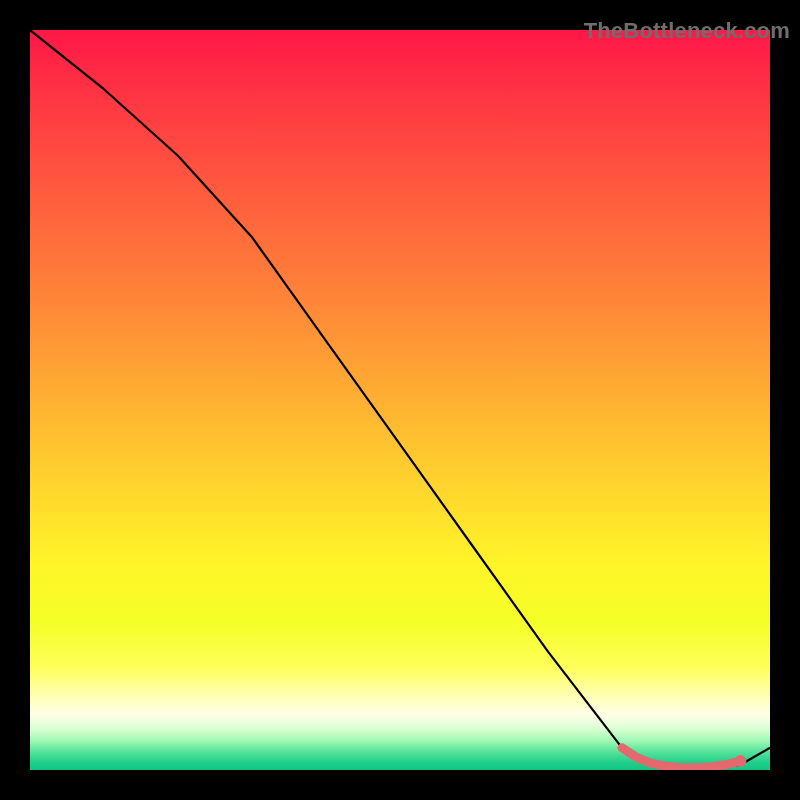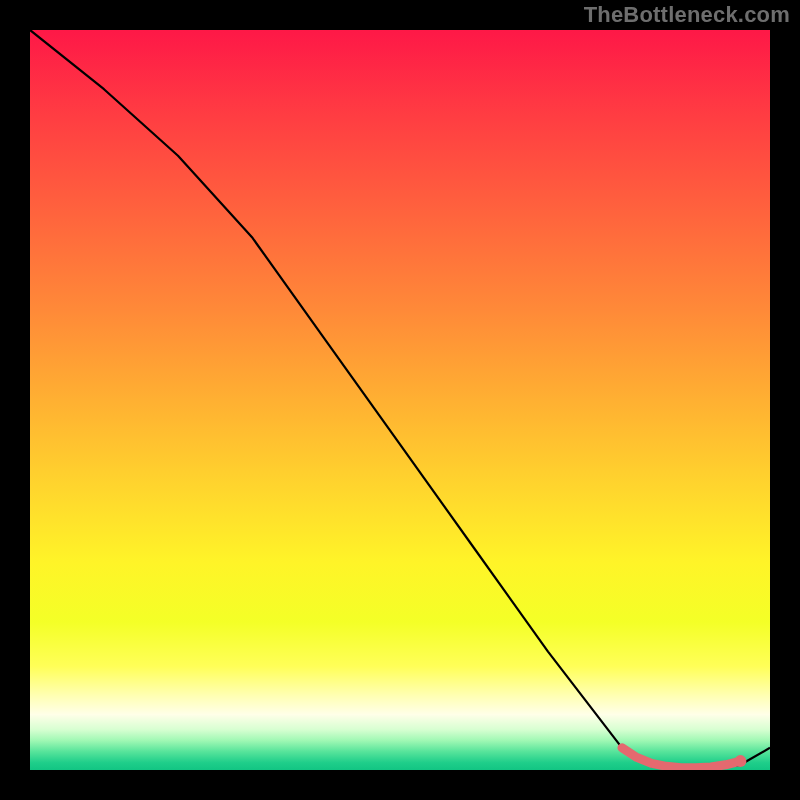--- a/index.html
+++ b/index.html
@@ -5,21 +5,21 @@
   * { margin: 0; padding: 0; box-sizing: border-box; }
   html, body { width: 800px; height: 800px; background: #000; overflow: hidden; }
   .frame {
     position: relative;
     width: 800px;
     height: 800px;
     background: #000;
   }
   .watermark {
     position: absolute;
-    top: 2px;
+    top: 18px;
     right: 10px;
     font-family: Arial, Helvetica, sans-serif;
     font-size: 22px;
     font-weight: 600;
     color: #6e6e6e;
     letter-spacing: 0.2px;
     z-index: 10;
   }
   .plot-area {
     position: absolute;

